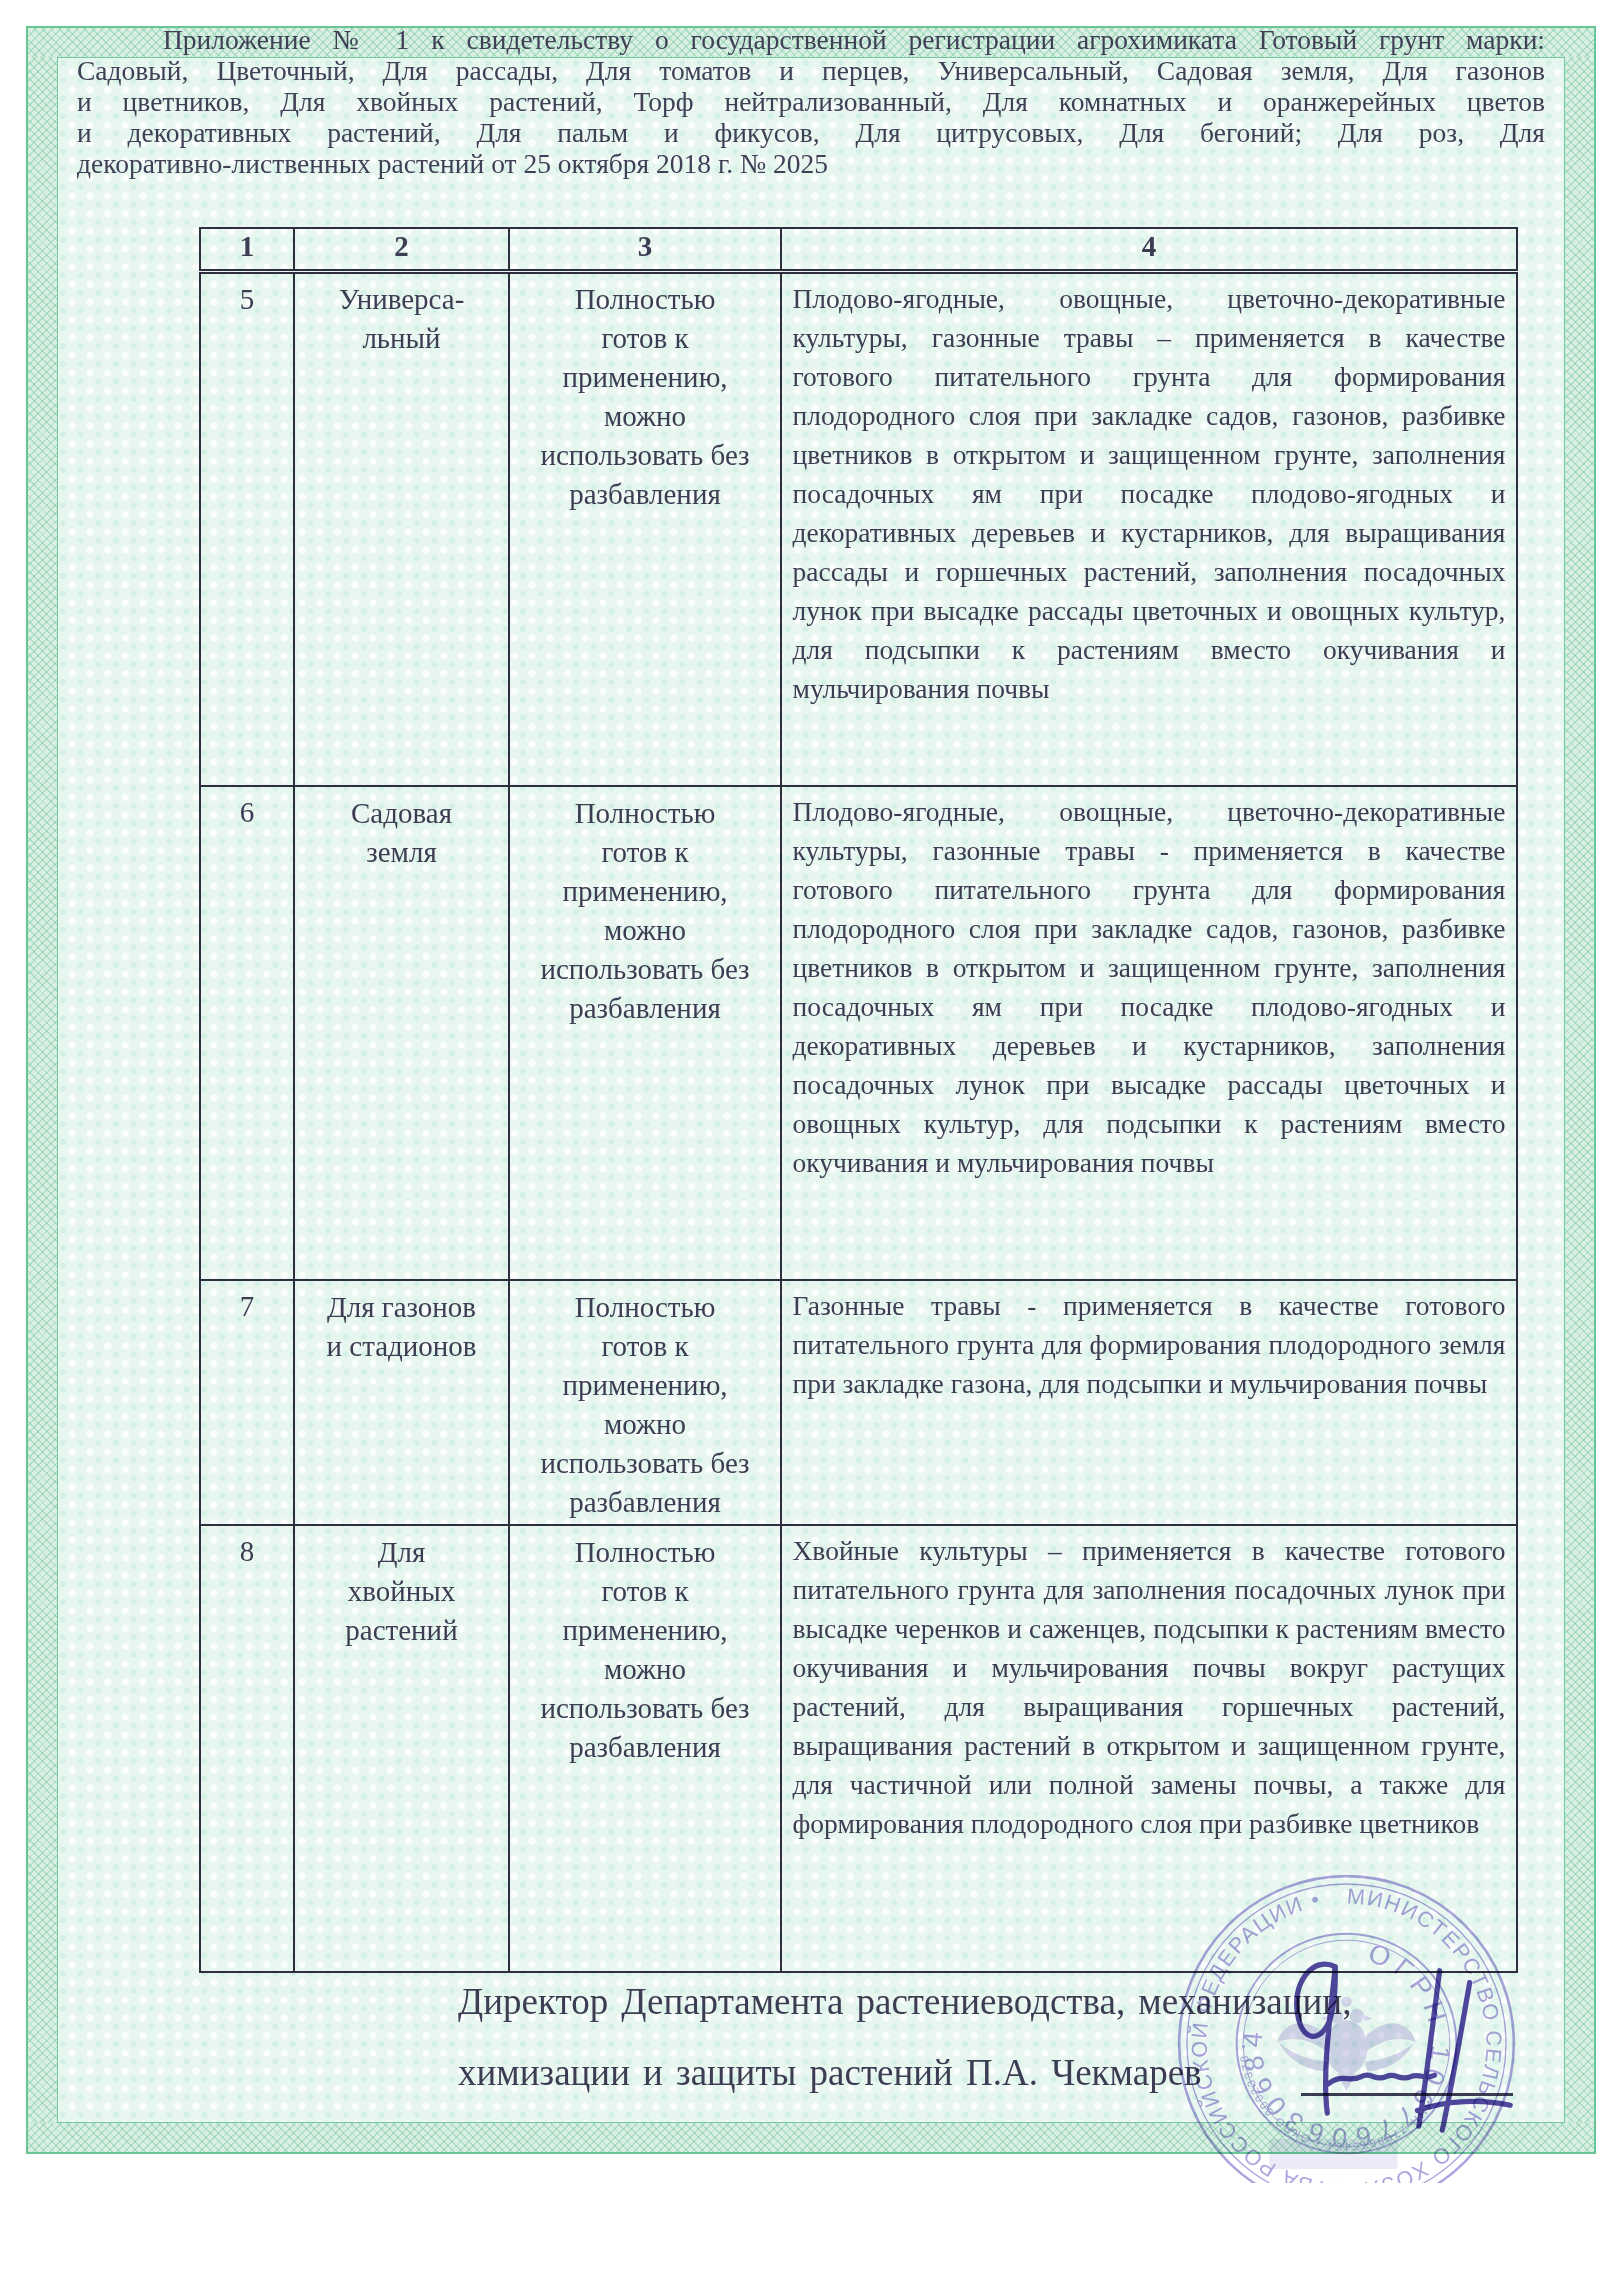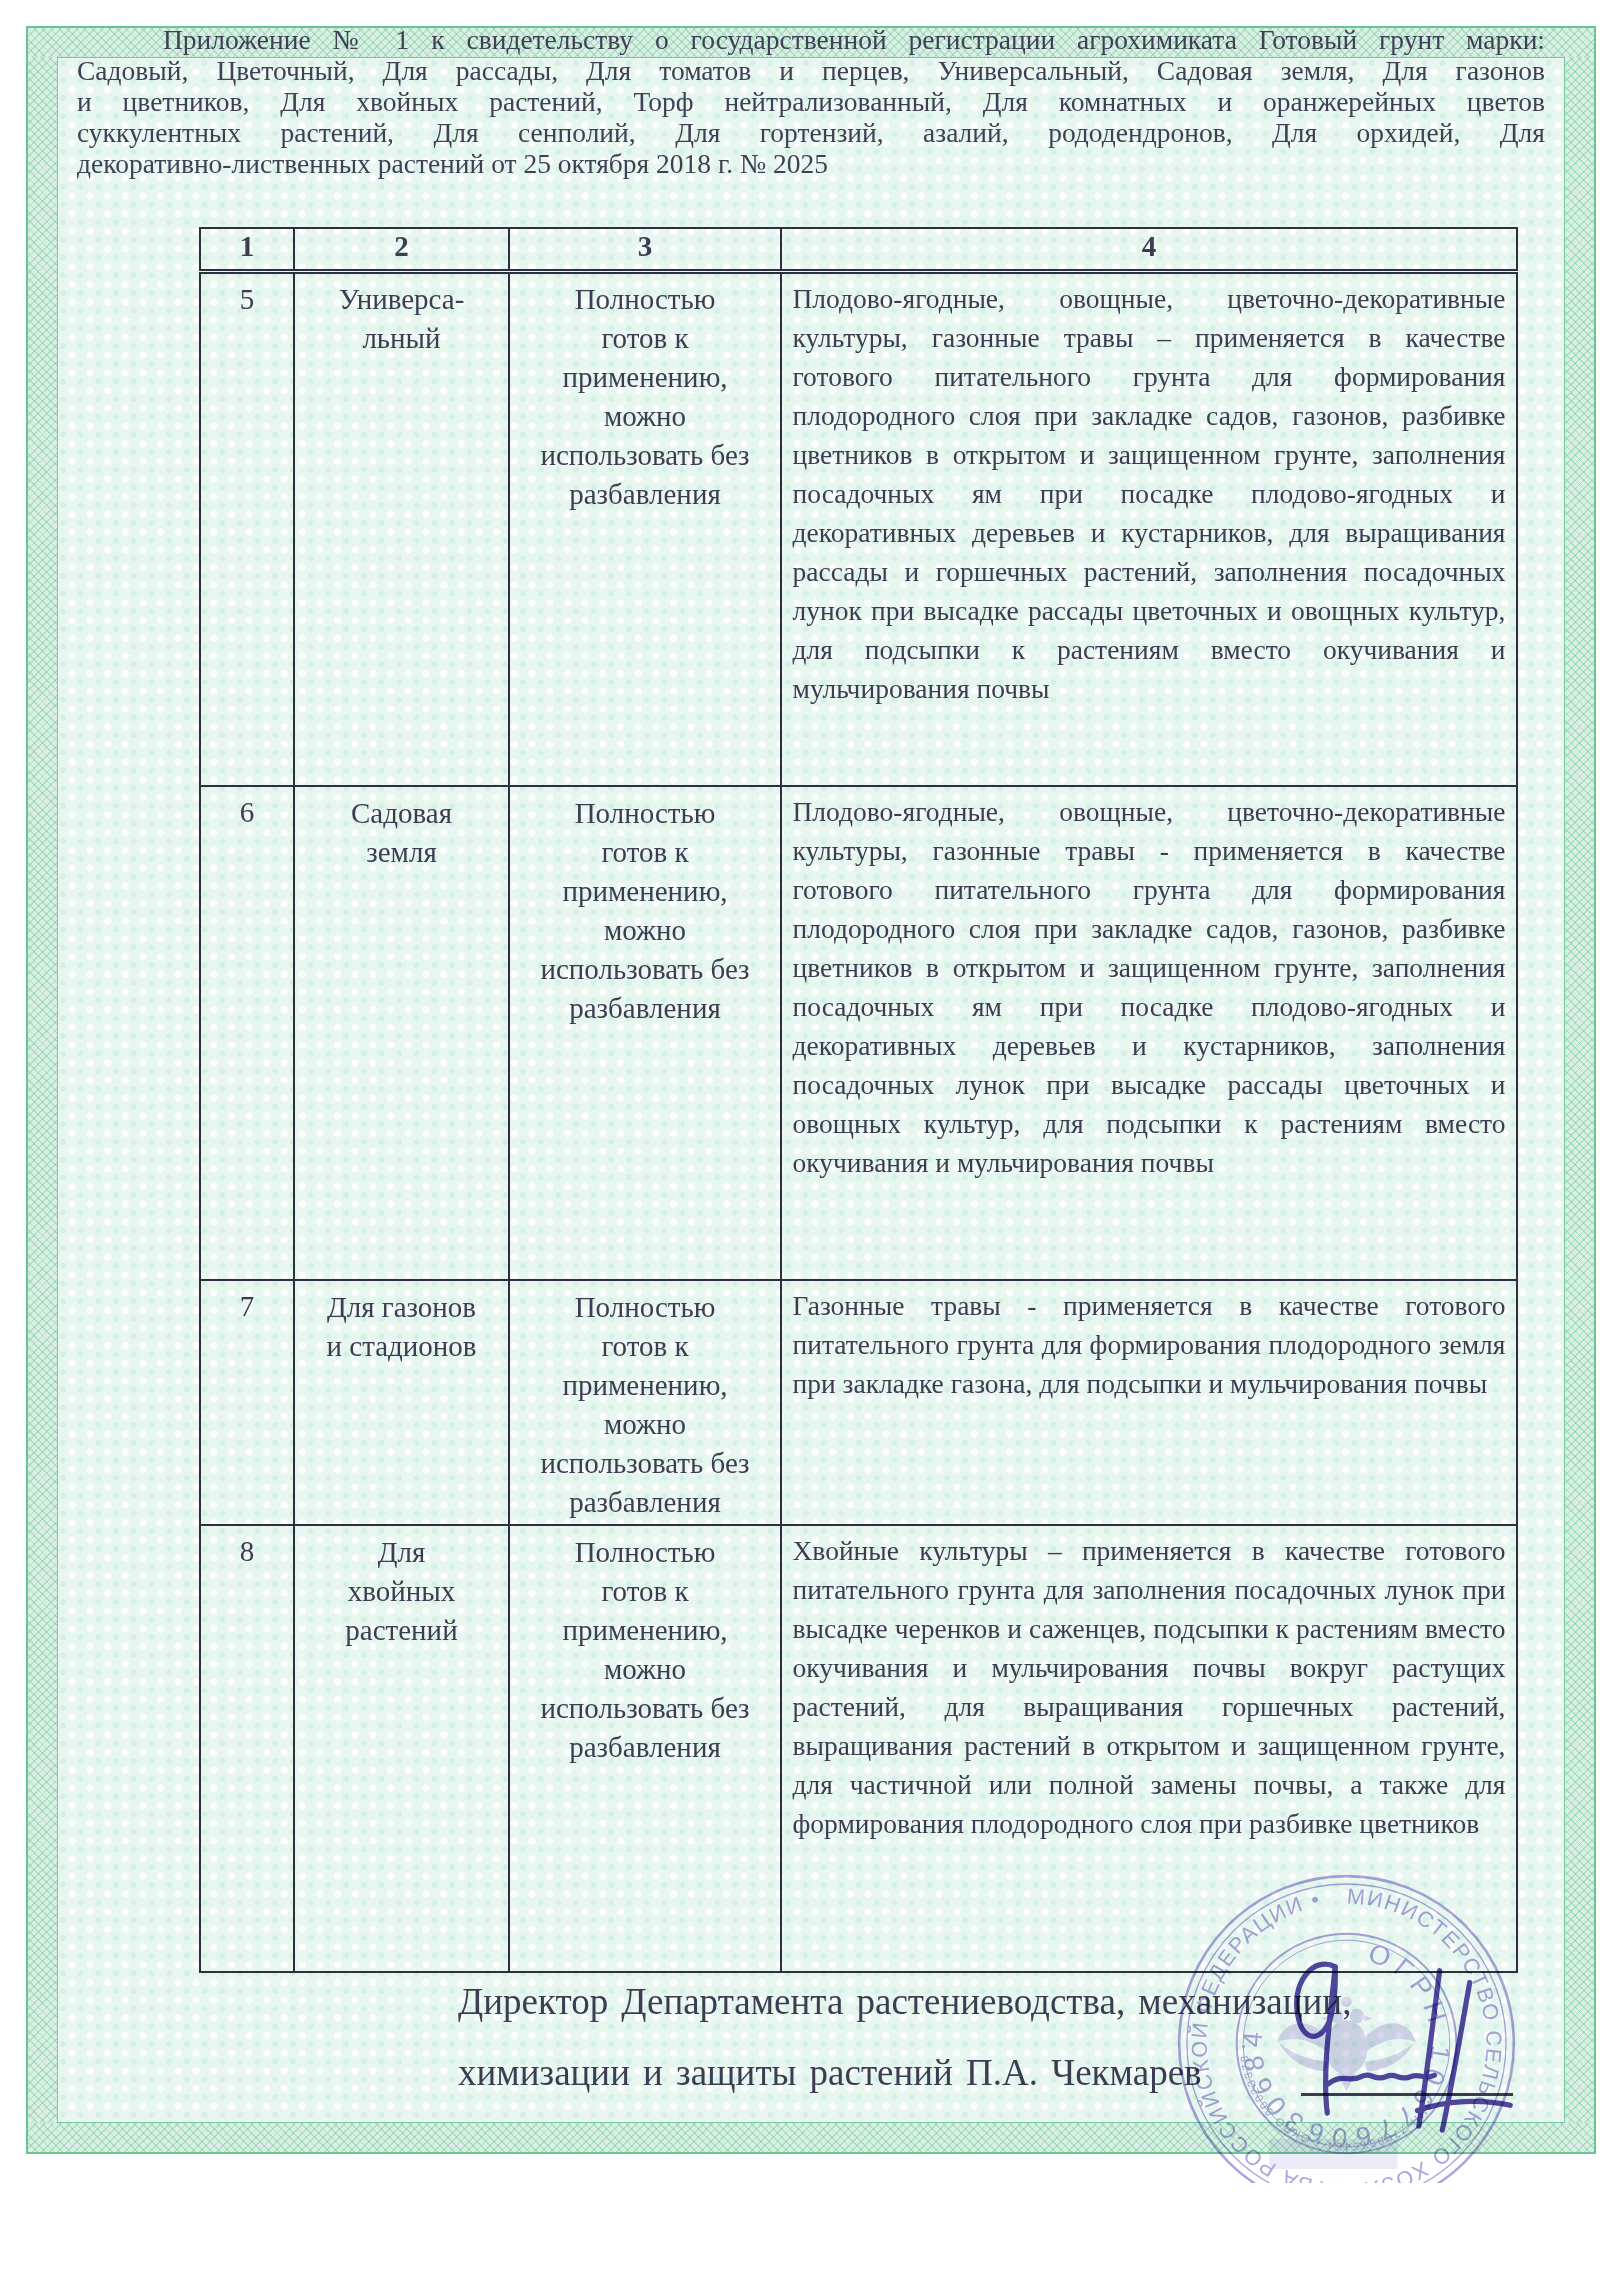--- a/index.html
+++ b/index.html
@@ -58,21 +58,21 @@
   <div class="band top"></div>
   <div class="band bottom"></div>
   <div class="band left"></div>
   <div class="band right"></div>
   <div class="frame-inner"></div>
 
   <div class="hdr">
     <div class="jline first">Приложение № 1 к свидетельству о государственной регистрации агрохимиката Готовый грунт марки:</div>
     <div class="jline">Садовый, Цветочный, Для рассады, Для томатов и перцев, Универсальный, Садовая земля, Для газонов</div>
     <div class="jline">и цветников, Для хвойных растений, Торф нейтрализованный, Для комнатных и оранжерейных цветов</div>
-    <div class="jline">суккулентных растений, Для сенполий, Для гортензий, азалий, рододендронов, Для орхидей, Для</div>
+    <div class="jline">и декоративных растений, Для пальм и фикусов, Для цитрусовых,  Для бегоний; Для роз, Для</div>
     <div class="jline last">декоративно-лиственных растений от 25 октября 2018 г. № 2025</div>
   </div>
 
   <table class="reg">
     <colgroup>
       <col style="width:94px">
         <col style="width:215px">
         <col style="width:272px">
         <col style="width:736px">
     </colgroup>

